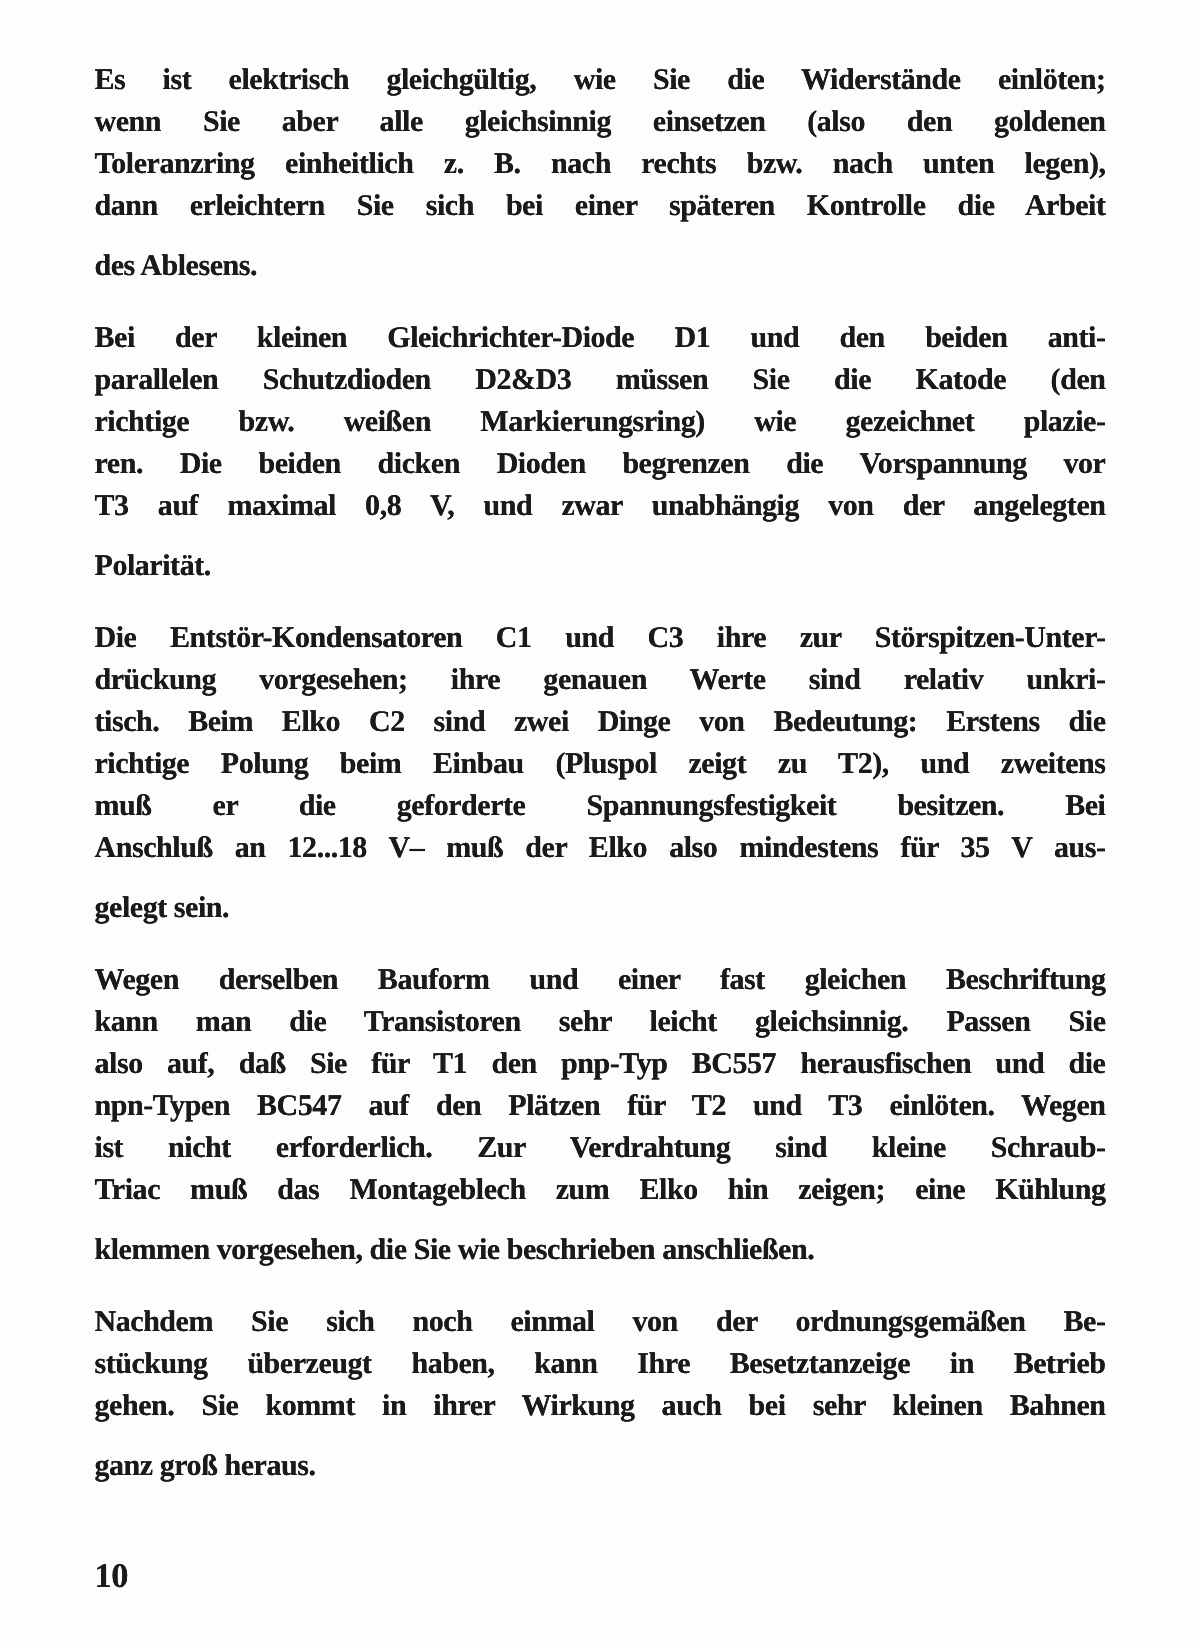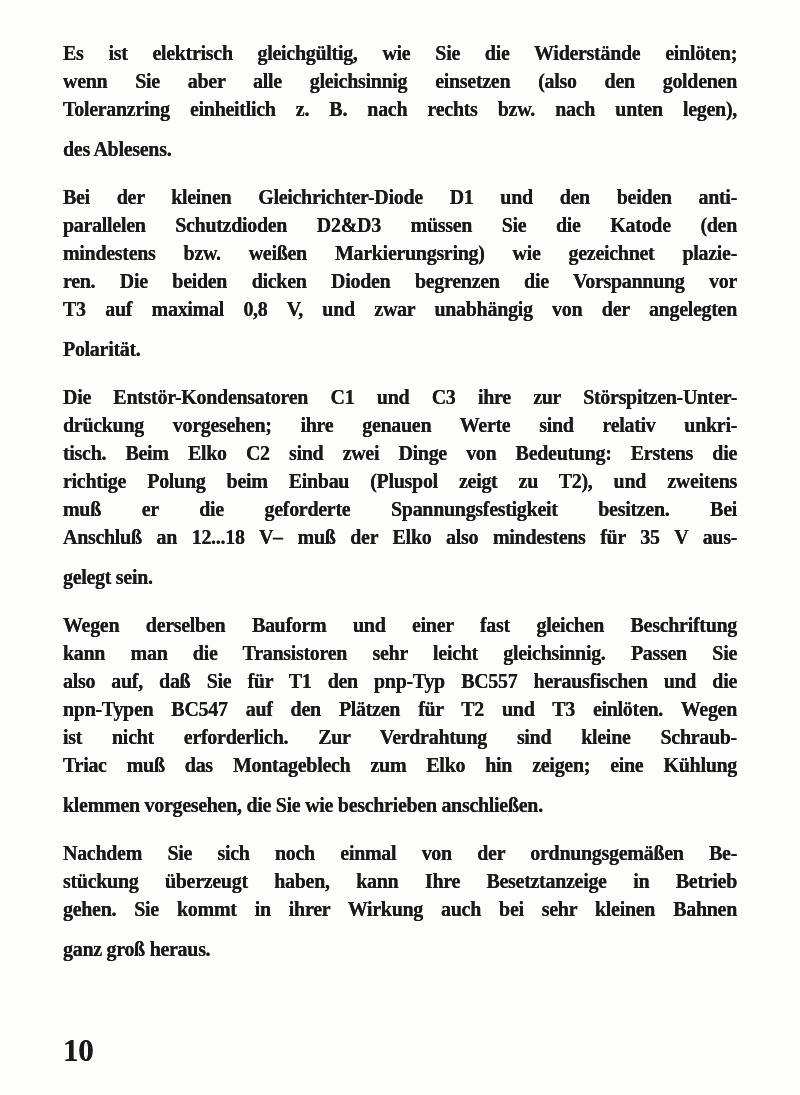--- a/index.html
+++ b/index.html
@@ -41,43 +41,44 @@
     text-align-last: justify;
   }
   .line:last-child {
     text-align-last: left;
     margin-top: 12px;
   }
   .pagenum {
     position: absolute;
     left: 63px;
     top: 1038px;
-    font-size: 31px;
+    font-size: 23px;
     line-height: 26px;
     letter-spacing: -0.3px;
     text-shadow: 0 0 0.4px currentColor;
   }
 </style>
 </head>
 <body>
 
 <div class="page">
   <div class="textblock">
 
     <p class="para">
       <span class="line">Es ist elektrisch gleichgültig, wie Sie die Widerstände einlöten;</span>
       <span class="line">wenn Sie aber alle gleichsinnig einsetzen (also den goldenen</span>
       <span class="line">Toleranzring einheitlich z. B. nach rechts bzw. nach unten legen),</span>
+      <span class="line">dann erleichtern Sie sich bei einer späteren Kontrolle die Arbeit</span>
       <span class="line">des Ablesens.</span>
     </p>
 
     <p class="para">
       <span class="line">Bei der kleinen Gleichrichter-Diode D1 und den beiden anti-</span>
       <span class="line">parallelen Schutzdioden D2&amp;D3 müssen Sie die Katode (den</span>
-      <span class="line">mindestens bzw. weißen Markierungsring) wie gezeichnet plazie-</span>
+      <span class="line">richtige bzw. weißen Markierungsring) wie gezeichnet plazie-</span>
       <span class="line">ren. Die beiden dicken Dioden begrenzen die Vorspannung vor</span>
       <span class="line">T3 auf maximal 0,8 V, und zwar unabhängig von der angelegten</span>
       <span class="line">Polarität.</span>
     </p>
 
     <p class="para">
       <span class="line">Die Entstör-Kondensatoren C1 und C3 ihre zur Störspitzen-Unter-</span>
       <span class="line">drückung vorgesehen; ihre genauen Werte sind relativ unkri-</span>
       <span class="line">tisch. Beim Elko C2 sind zwei Dinge von Bedeutung: Erstens die</span>
       <span class="line">richtige Polung beim Einbau (Pluspol zeigt zu T2), und zweitens</span>

